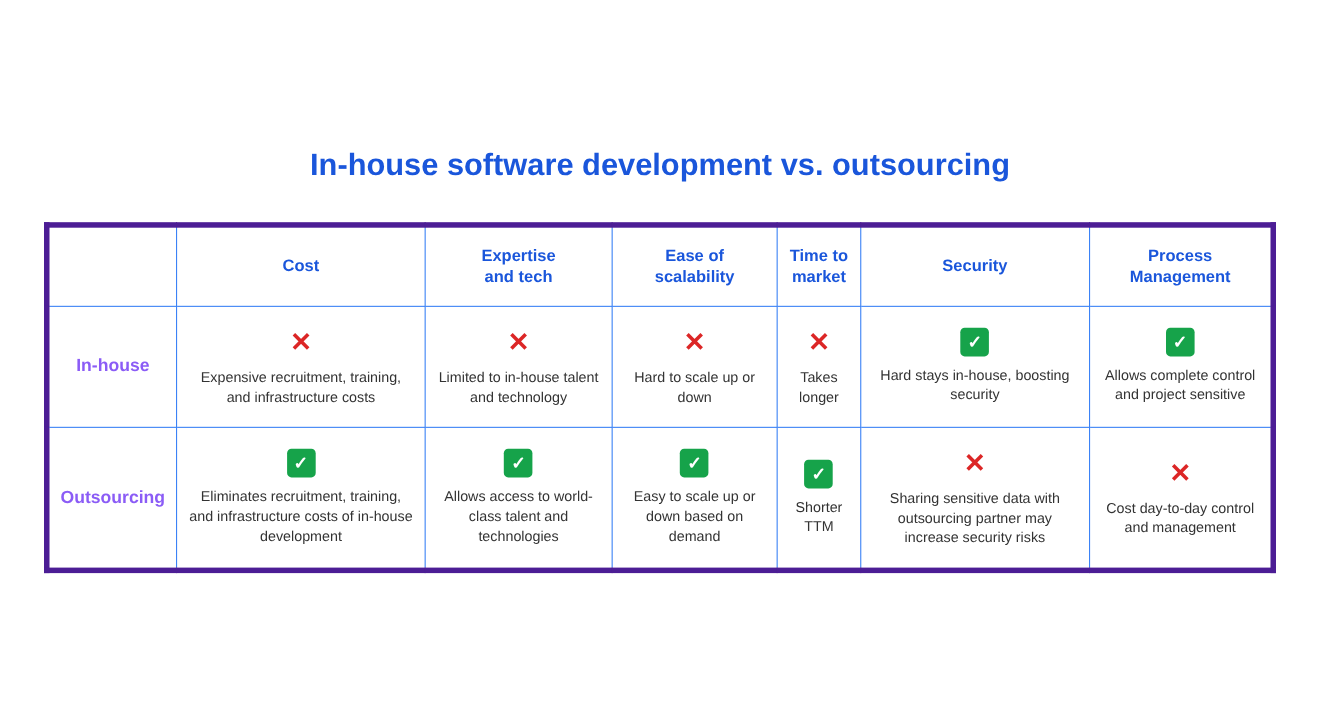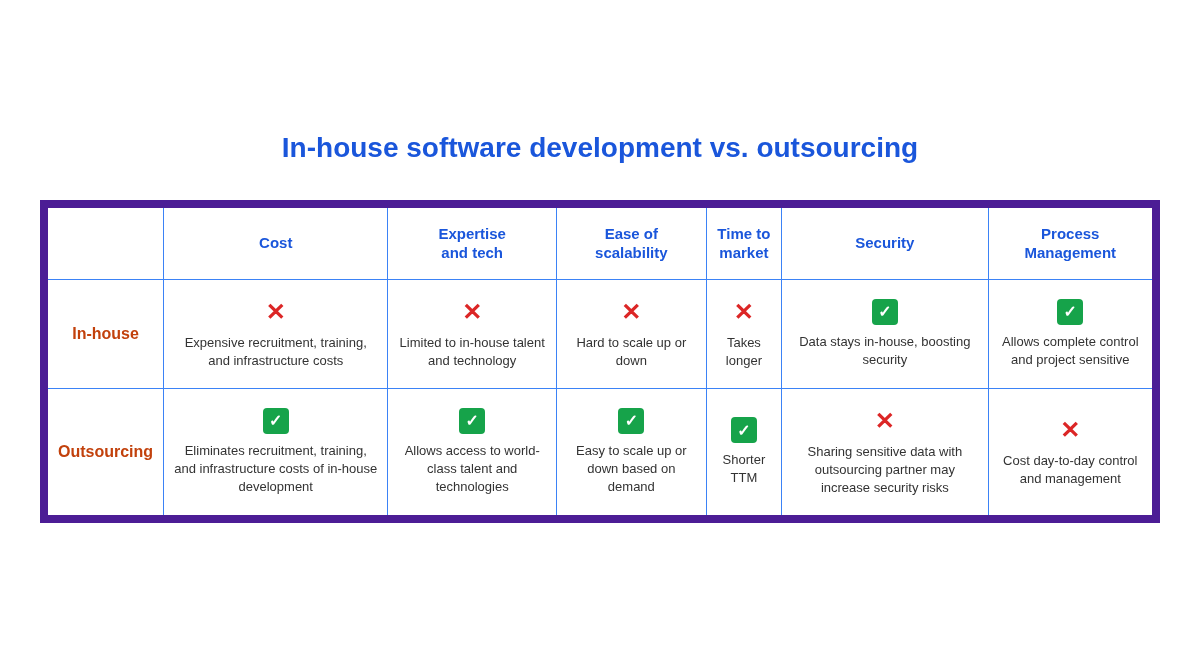--- a/index.html
+++ b/index.html
@@ -19,21 +19,21 @@
     .page-title {
       text-align: center;
       color: #1a56db;
       font-size: 28px;
       font-weight: 700;
       margin-bottom: 36px;
     }
     .comparison-table {
       width: 100%;
       border-collapse: collapse;
-      border: 8px solid #4c1d95;
+      border: 5px solid #4c1d95;
     }
     .comparison-table th,
     .comparison-table td {
       border: 1.5px solid #3b82f6;
       padding: 12px 8px;
       text-align: center;
       vertical-align: middle;
     }
     .header-row th {
       color: #1a56db;
@@ -68,21 +68,21 @@
       font-weight: bold;
     }
     .cell-text {
       font-size: 13px;
       color: #333;
       line-height: 1.4;
     }
     td.row-header {
       font-size: 16px;
       font-weight: 700;
-      color: #c2410c;
+      color: #8b5cf6;
       padding: 20px 10px;
       margin-top: 42px;
     }
     tr.data-row td {
       padding: 18px 10px;
     }
   </style>
 </head>
 <body>
 
@@ -124,21 +124,21 @@
           </td>
           <td>
             <div class="cell-content">
               <span class="icon-cross">✕</span>
               <span class="cell-text">Takes longer</span>
             </div>
           </td>
           <td>
             <div class="cell-content">
               <span class="icon-check">✓</span>
-              <span class="cell-text">Data stays in-house, boosting security</span>
+              <span class="cell-text">Hard stays in-house, boosting security</span>
             </div>
           </td>
           <td>
             <div class="cell-content">
               <span class="icon-check">✓</span>
               <span class="cell-text">Allows complete control and project sensitive</span>
             </div>
           </td>
         </tr>
         <tr class="data-row">

